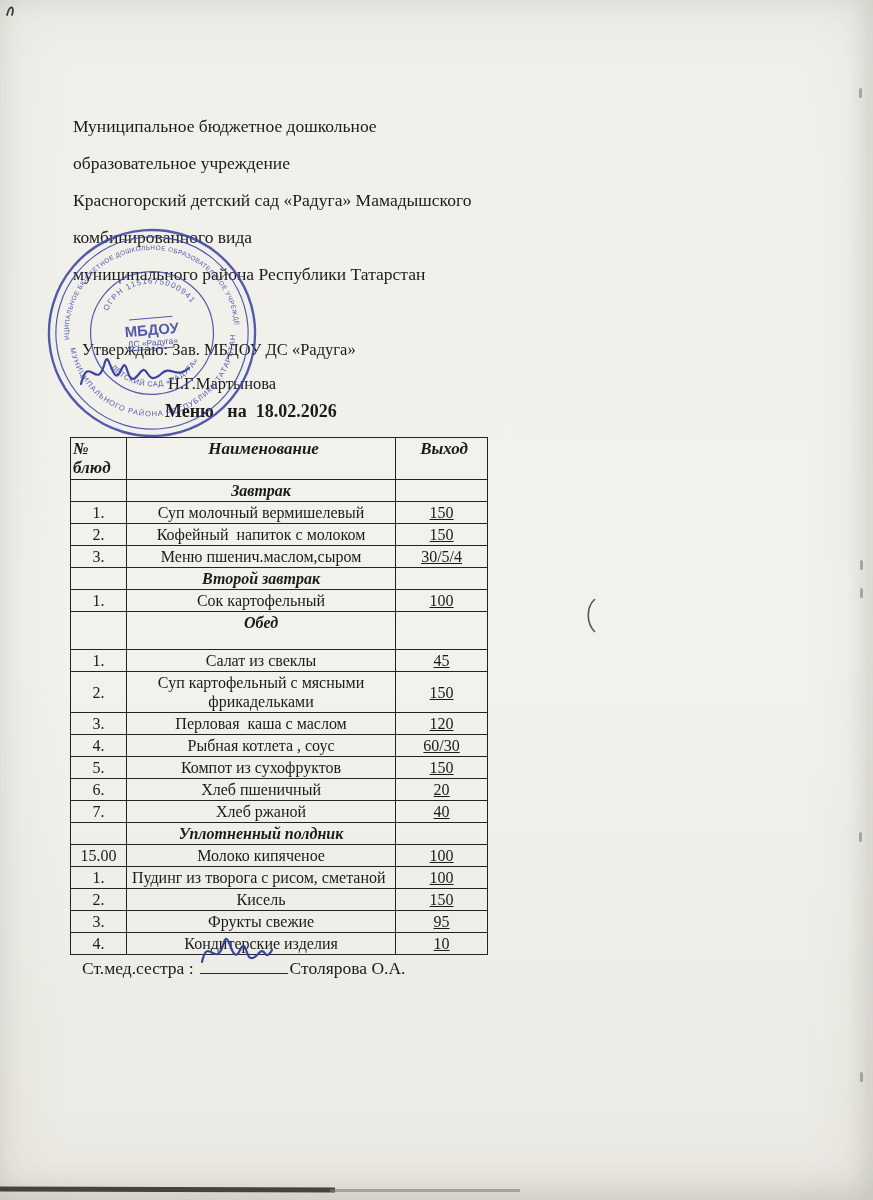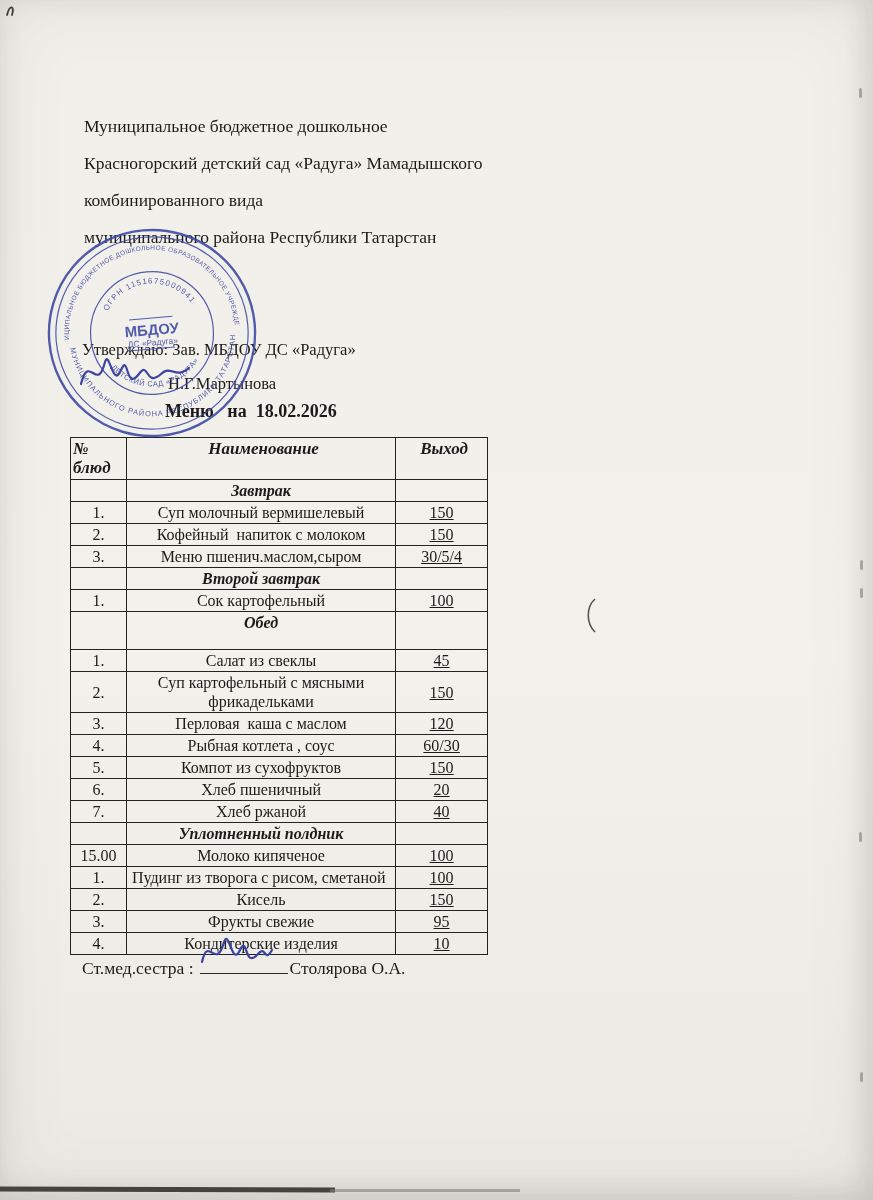--- a/index.html
+++ b/index.html
@@ -6,21 +6,21 @@
   body { background:#d8d6d1; font-family:"Liberation Serif", serif; }
   .page {
     position:relative; width:873px; height:1200px; margin:0 auto;
     background:linear-gradient(180deg,#f0efea 0%,#f2f1ec 55%,#ebe9e3 100%);
     color:#1b1b1b; overflow:hidden;
   }
   .page::after{
     content:""; position:absolute; inset:0; pointer-events:none;
     box-shadow: inset 0 0 70px rgba(90,85,70,.10), inset -10px 0 22px rgba(60,60,55,.07), inset 0 -14px 26px rgba(60,60,55,.08);
   }
-  .org-header { position:absolute; left:84px; top:116px; font-size:17.5px; line-height:20px; }
+  .org-header { position:absolute; left:73px; top:116px; font-size:17.5px; line-height:20px; }
   .org-header .hline { margin-bottom:17px; white-space:pre; }
   .approval { position:absolute; left:82px; top:340px; font-size:16.5px; }
   .approval-name { margin-top:14px; margin-left:86px; }
   .menu-title { position:absolute; left:165px; top:401px; font-size:18px; font-weight:bold; white-space:pre; }
 
   .menu-table { position:absolute; left:70px; top:437px; width:418px; border-collapse:collapse; font-size:16px; line-height:19px; }
   .menu-table th, .menu-table td { border:1.5px solid #232323; padding:1px 3px; vertical-align:middle; }
   .menu-table thead tr { height:42px; }
   .menu-table th { font-style:italic; font-weight:bold; font-size:17px; vertical-align:top; text-align:center;padding-left:8px; }
   .menu-table th.h-num { text-align:left; padding-left:2px; width:56px; }
@@ -46,20 +46,21 @@
   .corner-mark { position:absolute; left:4px; top:2px; }
   .pen-mark { position:absolute; left:583px; top:597px; }
 </style>
 </head>
 <body>
 
 <div class="page">
 
   <div class="org-header">
     <div class="hline">Муниципальное бюджетное дошкольное</div>
+    <div class="hline">образовательное учреждение</div>
     <div class="hline">Красногорский детский сад «Радуга» Мамадышского</div>
     <div class="hline">комбинированного вида</div>
     <div class="hline">муниципального района Республики Татарстан</div>
   </div>
 
   <div class="approval">
     <div>Утверждаю: Зав. МБДОУ ДС «Радуга»</div>
     <div class="approval-name">Н.Г.Мартынова</div>
   </div>
 

